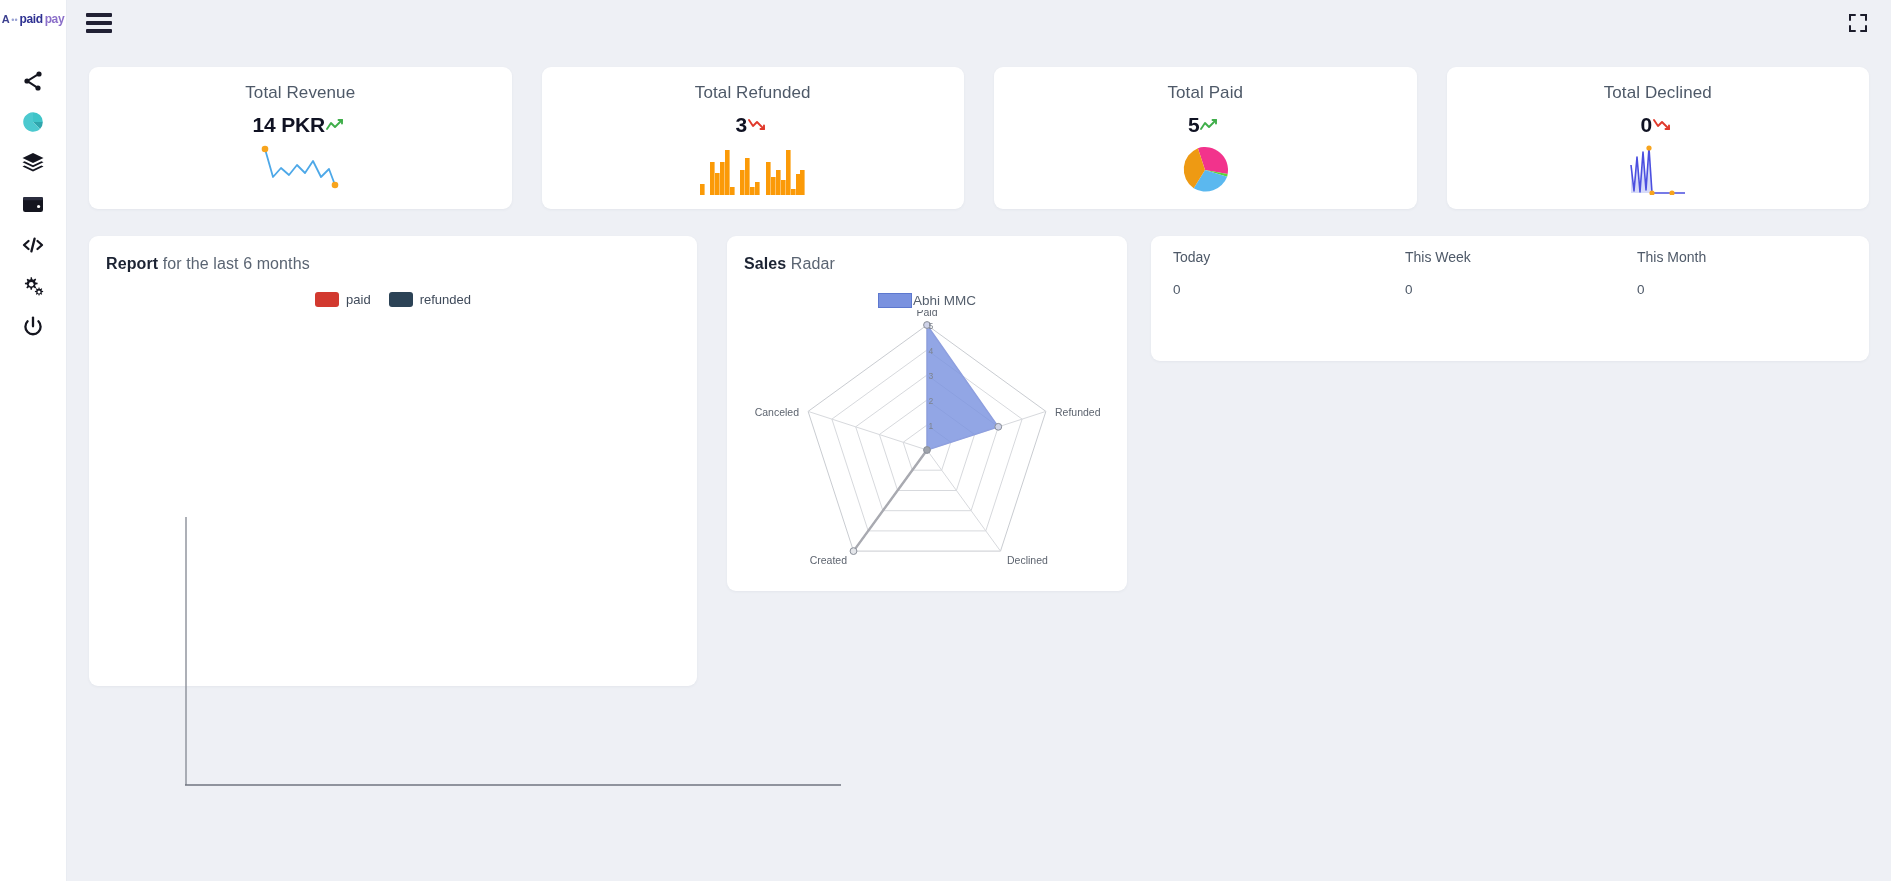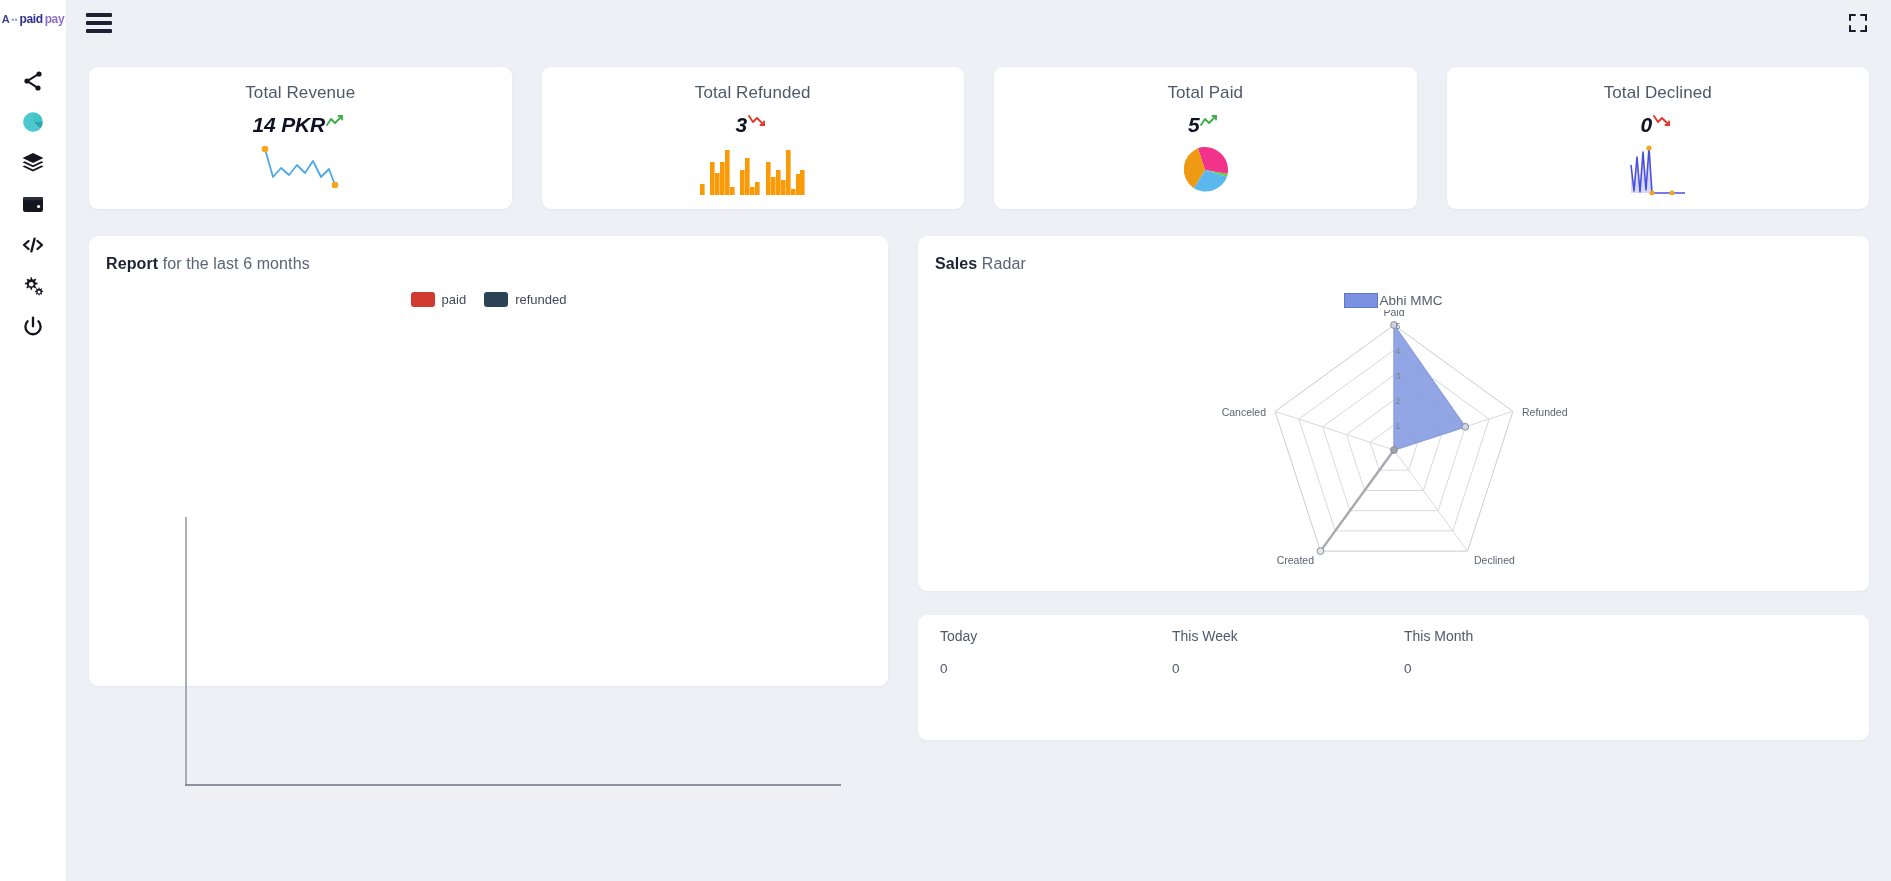--- a/index.html
+++ b/index.html
@@ -53,33 +53,33 @@
   .stat-card {
     flex: 1;
     background: #fff;
     border-radius: 9px;
     height: 142px;
     box-shadow: 0 1px 3px rgba(40,50,80,0.05);
     display: flex; flex-direction: column; align-items: center;
     padding-top: 16px;
   }
   .stat-title { font-size: 17px; color: #4e5968; font-weight: 400; letter-spacing: 0.1px; }
-  .stat-value-row { display: flex; align-items: flex-start; gap: 1px; margin-top: 10px; font-style: italic; }
+  .stat-value-row { display: flex; align-items: flex-end; gap: 1px; margin-top: 10px; }
   .stat-value { font-size: 21px; font-weight: 700; color: #101223; letter-spacing: -0.2px; }
   .stat-spark { margin-top: 6px; height: 52px; display: flex; align-items: flex-end; justify-content: center; }
 
   
   .panels-row { display: flex; gap: 30px; margin-top: 27px; align-items: flex-start; }
   .panel {
     background: #fff;
     border-radius: 9px;
     box-shadow: 0 1px 3px rgba(40,50,80,0.05);
   }
   .panel-left { width: 799px; height: 450px; position: relative; }
-  .panel-right-col { flex: 1; display: flex; flex-direction: column; gap: 24px; }
+  .panel-right-col { flex: 1; display: flex; gap: 24px; }
   .panel-radar { height: 355px; position: relative; }
   .panel-sales { height: 125px; position: relative; }
 
   .panel-title { font-size: 16px; color: #5a6472; padding: 19px 0 0 17px; letter-spacing: 0.1px; }
   .panel-title b { color: #1c2333; font-weight: 700; }
 
   .legend-row { display: flex; align-items: center; justify-content: center; gap: 18px; margin-top: 19px; }
   .legend-item { display: flex; align-items: center; gap: 7px; }
   .legend-swatch { width: 24px; height: 15px; border-radius: 3px; }
   .legend-label { font-size: 13px; color: #3f4a5a; }

